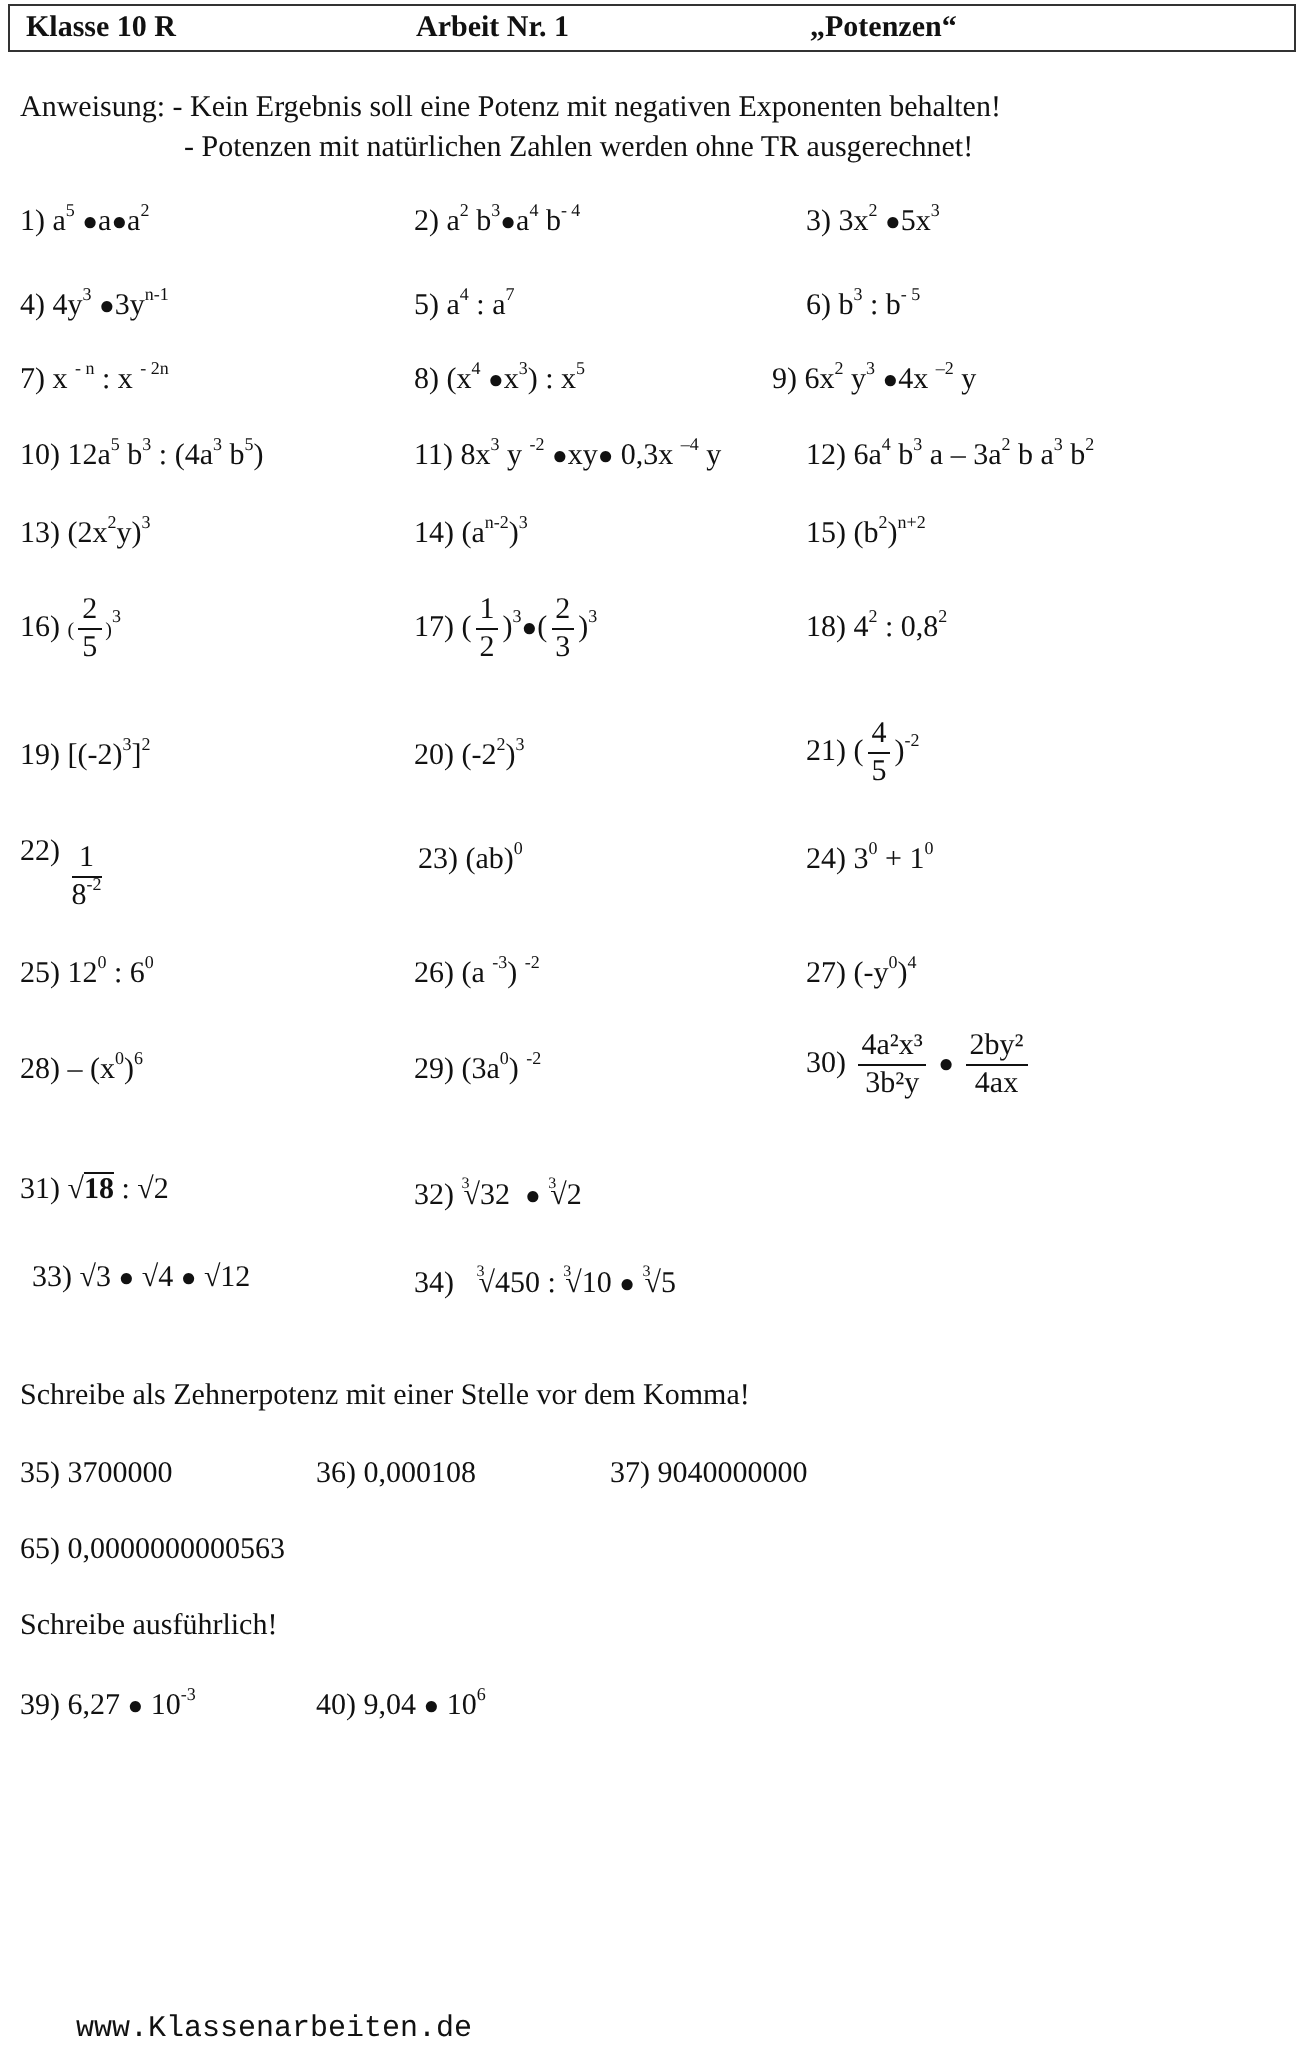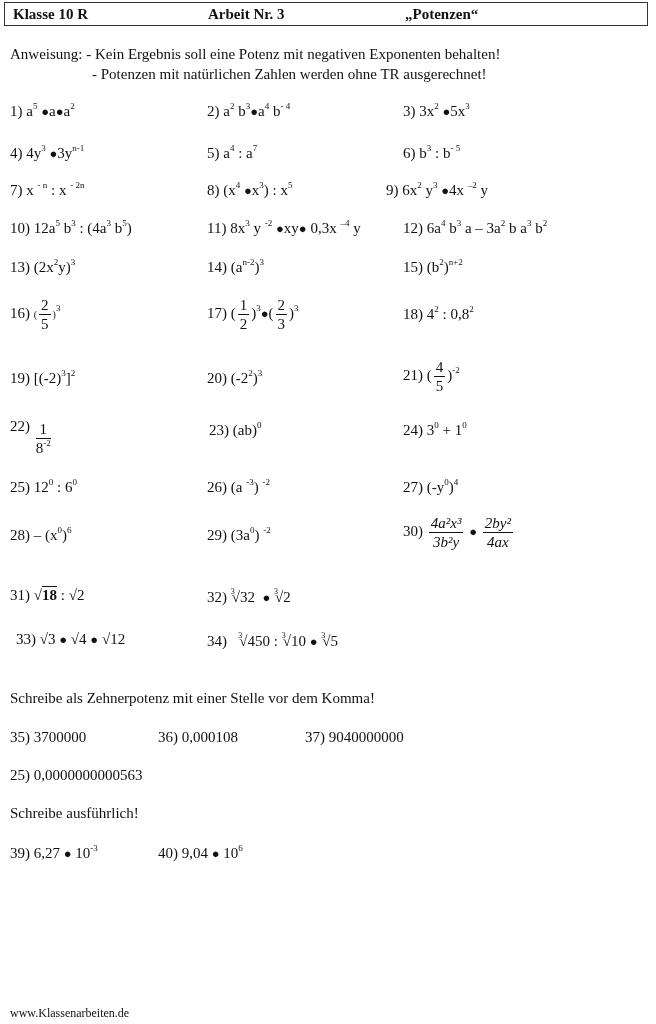--- a/index.html
+++ b/index.html
@@ -6,33 +6,33 @@
   body { width:656px; height:1024px; position:relative; overflow:hidden;
          font-family:"Liberation Serif", "DejaVu Serif", serif; color:#111; font-size:15px; }
   .header { position:absolute; left:4px; top:2px; width:644px; height:24px;
             border:1.5px solid #333; box-sizing:border-box; font-weight:bold; font-size:15px; }
   .header span { position:absolute; top:3px; }
   .abs { position:absolute; white-space:nowrap; }
   sup { font-size:9px; vertical-align:7px; line-height:0; }
   .frac { display:inline-block; vertical-align:middle; text-align:center; margin:0 2px; }
   .frac .num { display:block; border-bottom:1px solid #111; padding:0 2px; line-height:18px; }
   .frac .den { display:block; line-height:18px; }
-  .it { font-style:italic; }
+  .it { }
   .dot { font-size:13px; }
   .root { display:inline-block;font-weight:bold; }
   .root .rad { text-decoration:overline; }
   .idx { font-size:8px; vertical-align:8px; margin-right:-3px; }
-  .footer { font-family:Liberation Serif, serif; font-size:12px; }
+  .footer { font-family:Liberation Mono, monospace; font-size:15px;margin-left:28px; }
 </style>
 </head>
 <body>
 
 <div class="header">
   <span style="left:8px">Klasse 10 R</span>
-  <span style="left:203px">Arbeit Nr. 3</span>
+  <span style="left:203px">Arbeit Nr. 1</span>
   <span style="left:400px">„Potenzen“</span>
 </div>
 
 <div class="abs" style="left:10px;top:46px">
   <span>Anweisung:</span>
   <span>- Kein Ergebnis soll eine Potenz mit negativen Exponenten behalten!</span>
 </div>
 <div class="abs" style="left:92px;top:66px">- Potenzen mit natürlichen Zahlen werden ohne TR ausgerechnet!</div>
 
 <div class="abs" style="left:10px;top:103px">1) a<sup>5</sup> <span class="dot">●</span>a<span class="dot">●</span>a<sup>2</sup></div>
@@ -77,19 +77,19 @@
 
 <div class="abs" style="left:10px;top:587px">31) √<span class="root"><span class="rad">18</span></span> : √<span class="rad">2</span></div>
 <div class="abs" style="left:207px;top:587px">32) <span class="idx">3</span>√<span class="rad">32</span> &nbsp;<span class="dot">●</span> <span class="idx">3</span>√<span class="rad">2</span></div>
 <div class="abs" style="left:16px;top:631px">33) √<span class="rad">3</span> <span class="dot">●</span> √<span class="rad">4</span> <span class="dot">●</span> √<span class="rad">12</span></div>
 <div class="abs" style="left:207px;top:631px">34) &nbsp;&nbsp;<span class="idx">3</span>√<span class="rad">450</span> : <span class="idx">3</span>√<span class="rad">10</span> <span class="dot">●</span> <span class="idx">3</span>√<span class="rad">5</span></div>
 
 <div class="abs" style="left:10px;top:690px">Schreibe als Zehnerpotenz mit einer Stelle vor dem Komma!</div>
 <div class="abs" style="left:10px;top:729px"><span>35)</span> <span>3700000</span></div>
 <div class="abs" style="left:158px;top:729px"><span>36)</span> <span>0,000108</span></div>
 <div class="abs" style="left:305px;top:729px"><span>37)</span> <span>9040000000</span></div>
-<div class="abs" style="left:10px;top:767px"><span>25)</span> <span>0,0000000000563</span></div>
+<div class="abs" style="left:10px;top:767px"><span>65)</span> <span>0,0000000000563</span></div>
 
 <div class="abs" style="left:10px;top:805px">Schreibe ausführlich!</div>
 <div class="abs" style="left:10px;top:845px">39) 6,27 <span class="dot">●</span> 10<sup>-3</sup></div>
 <div class="abs" style="left:158px;top:845px">40) 9,04 <span class="dot">●</span> 10<sup>6</sup></div>
 
 <div class="abs footer" style="left:10px;top:1006px">www.Klassenarbeiten.de</div>
 
 </body></html>

